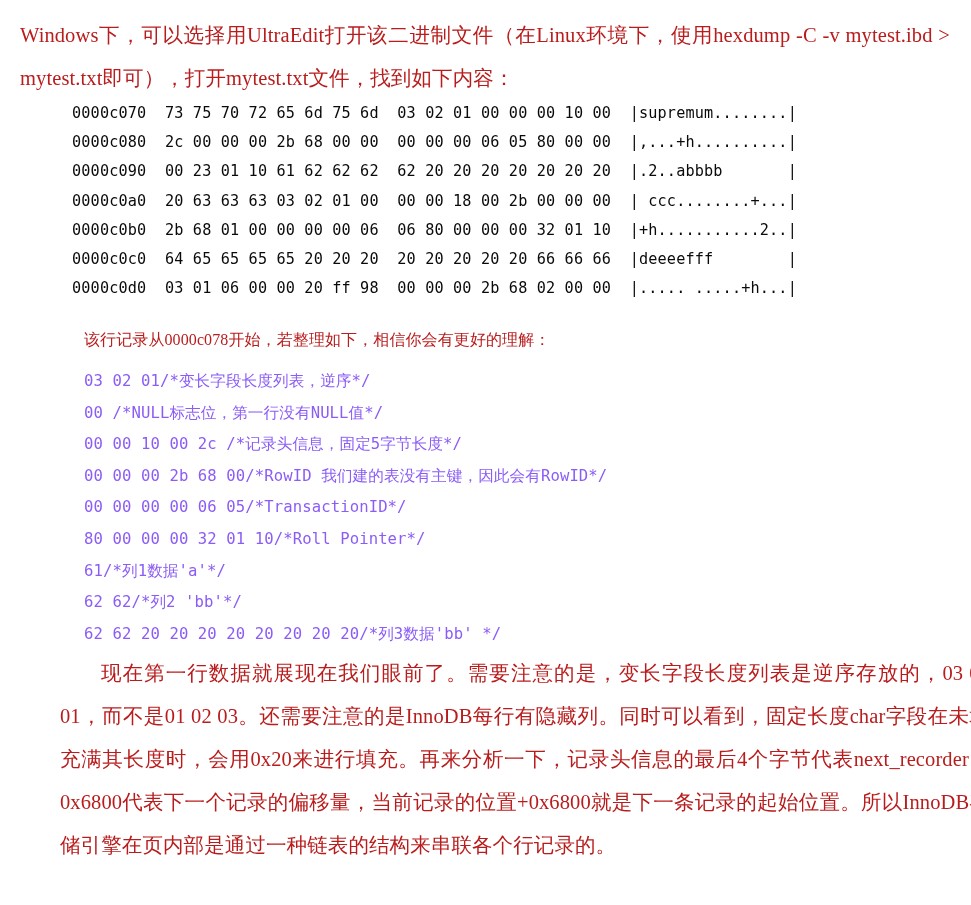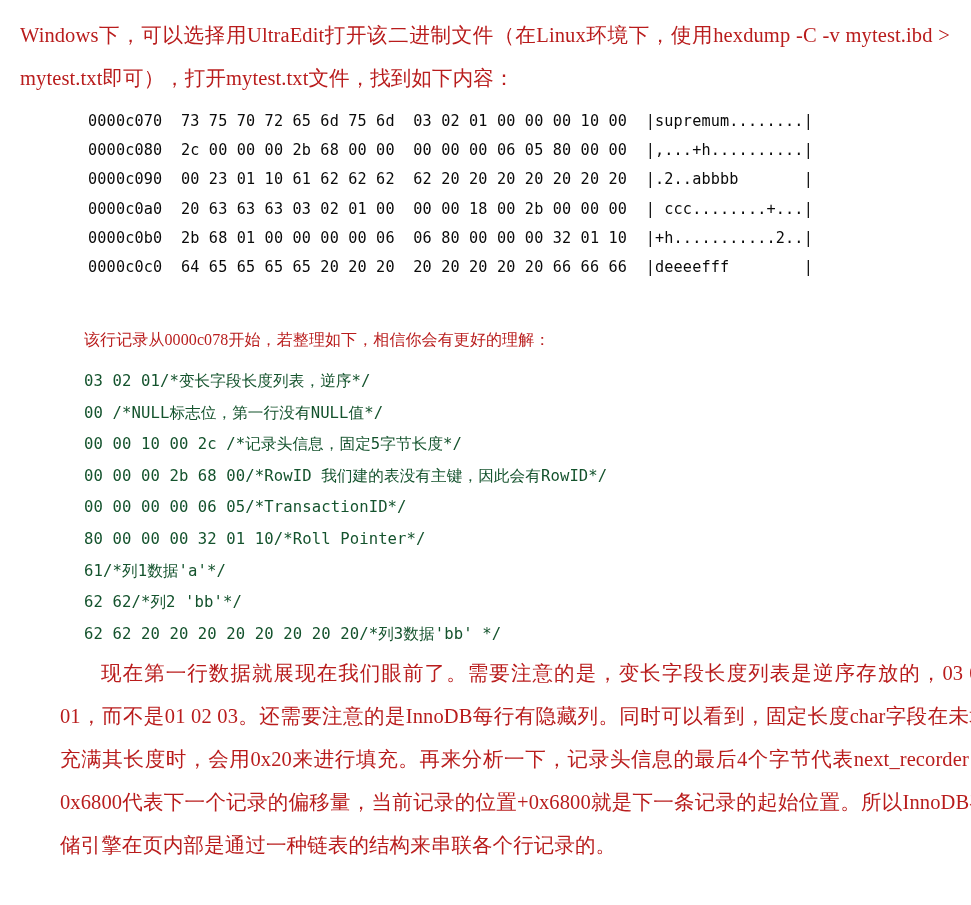--- a/index.html
+++ b/index.html
@@ -38,24 +38,23 @@
   #intro-paragraph {
     position: absolute;
     left: 20px;
     top: 14px;
     width: 930px;
   }
 
   
   #hexdump-block {
     position: absolute;
-    left: 88px;
+    left: 72px;
     top: 99px;
     width: 860px;
-    margin-top: 8px;
   }
   .hex-row {
     font-family: "DejaVu Sans Mono", "Liberation Mono", monospace;
     font-size: 15.2px;
     line-height: 29.2px;
     white-space: pre;
     color: #0a0a0a;
     letter-spacing: 0.15px;
   }
   .hex-offset { }
@@ -77,21 +76,21 @@
     position: absolute;
     left: 84px;
     top: 366px;
     width: 870px;
   }
   .code-row {
     font-family: "DejaVu Sans Mono", "Liberation Mono", monospace;
     font-size: 15.6px;
     line-height: 31.6px;
     white-space: pre;
-    color: #14532d;
+    color: #8b5cf6;
     letter-spacing: 0.1px;
   }
 
   
   #closing-paragraph {
     position: absolute;
     left: 20px;
     top: 652px;
     width: 930px;
     margin-left: 40px;
@@ -104,20 +103,21 @@
 
   <div id="intro-paragraph" class="para">Windows下，可以选择用UltraEdit打开该二进制文件（在Linux环境下，使用hexdump -C -v mytest.ibd &gt; mytest.txt即可），打开mytest.txt文件，找到如下内容：</div>
 
   <div id="hexdump-block">
     <div class="hex-row"><span class="hex-offset">0000c070</span>  <span class="hex-bytes">73 75 70 72 65 6d 75 6d</span>  <span class="hex-bytes">03 02 01 00 00 00 10 00</span>  <span class="hex-ascii">|supremum........|</span></div>
     <div class="hex-row"><span class="hex-offset">0000c080</span>  <span class="hex-bytes">2c 00 00 00 2b 68 00 00</span>  <span class="hex-bytes">00 00 00 06 05 80 00 00</span>  <span class="hex-ascii">|,...+h..........|</span></div>
     <div class="hex-row"><span class="hex-offset">0000c090</span>  <span class="hex-bytes">00 23 01 10 61 62 62 62</span>  <span class="hex-bytes">62 20 20 20 20 20 20 20</span>  <span class="hex-ascii">|.2..abbbb       |</span></div>
     <div class="hex-row"><span class="hex-offset">0000c0a0</span>  <span class="hex-bytes">20 63 63 63 03 02 01 00</span>  <span class="hex-bytes">00 00 18 00 2b 00 00 00</span>  <span class="hex-ascii">| ccc........+...|</span></div>
     <div class="hex-row"><span class="hex-offset">0000c0b0</span>  <span class="hex-bytes">2b 68 01 00 00 00 00 06</span>  <span class="hex-bytes">06 80 00 00 00 32 01 10</span>  <span class="hex-ascii">|+h...........2..|</span></div>
     <div class="hex-row"><span class="hex-offset">0000c0c0</span>  <span class="hex-bytes">64 65 65 65 65 20 20 20</span>  <span class="hex-bytes">20 20 20 20 20 66 66 66</span>  <span class="hex-ascii">|deeeefff        |</span></div>
+    <div class="hex-row"><span class="hex-offset">0000c0d0</span>  <span class="hex-bytes">03 01 06 00 00 20 ff 98</span>  <span class="hex-bytes">00 00 00 2b 68 02 00 00</span>  <span class="hex-ascii">|..... .....+h...|</span></div>
   </div>
 
   <div id="record-note" class="para">该行记录从0000c078开始，若整理如下，相信你会有更好的理解：</div>
 
   <div id="annotated-block">
     <div class="code-row">03 02 01/*变长字段长度列表，逆序*/</div>
     <div class="code-row">00 /*NULL标志位，第一行没有NULL值*/</div>
     <div class="code-row">00 00 10 00 2c /*记录头信息，固定5字节长度*/</div>
     <div class="code-row">00 00 00 2b 68 00/*RowID 我们建的表没有主键，因此会有RowID*/</div>
     <div class="code-row">00 00 00 00 06 05/*TransactionID*/</div>

